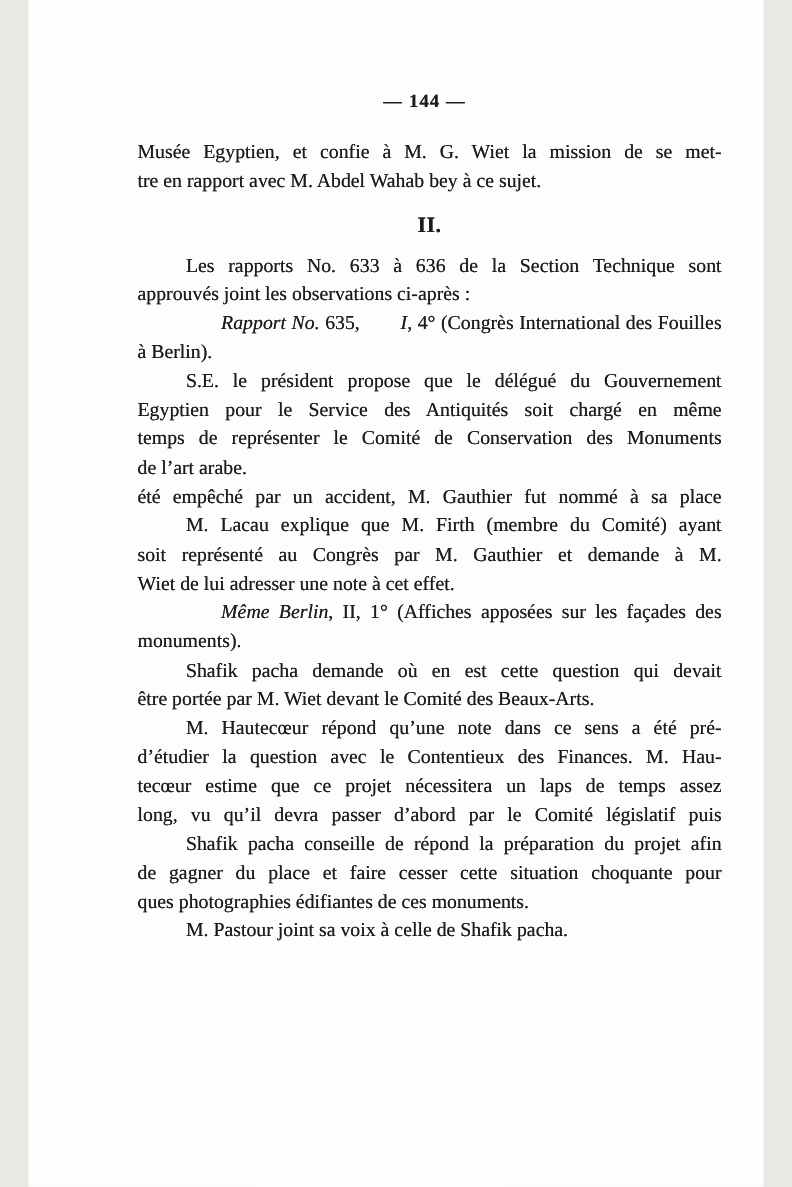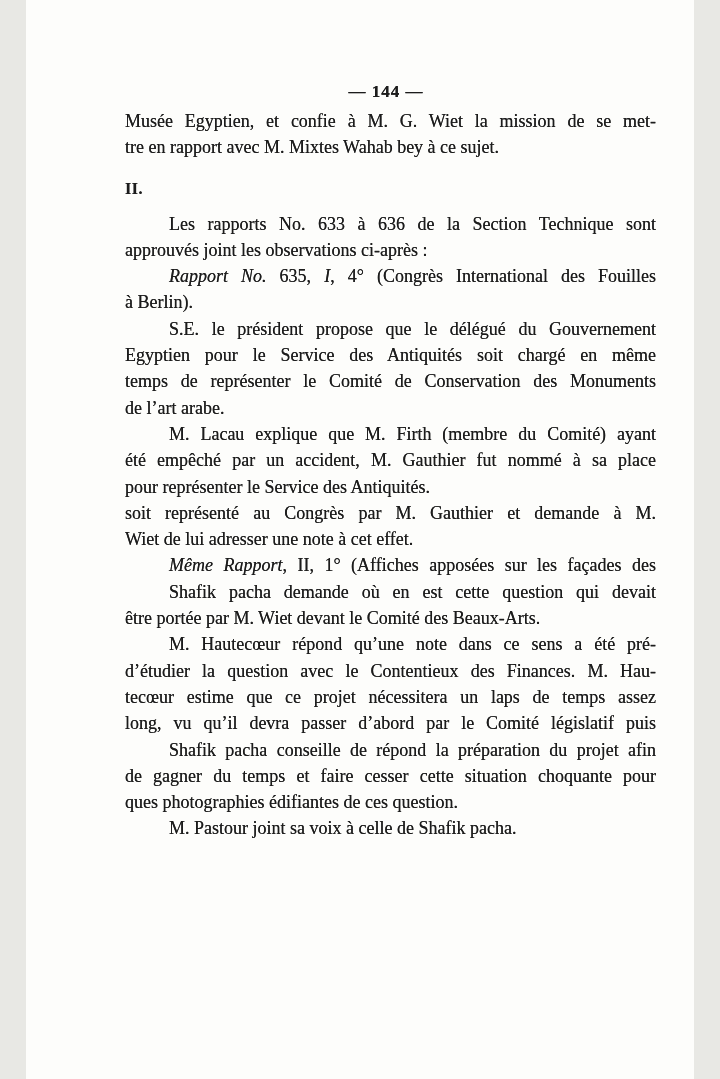--- a/index.html
+++ b/index.html
@@ -24,92 +24,92 @@
     left: 0;
     width: 720px;
     text-align: center;
     font-size: 17px;
     font-weight: bold;
     letter-spacing: 1px;
   }
   .content {
     position: absolute;
     left: 99px;
-    top: 108px;
+    top: 125px;
     width: 531px;
     font-size: 18px;
     line-height: 26.3px;
   }
   .para { margin: 0; }
   .line {
     text-align: justify;
     text-align-last: justify;
     height: 26.3px;
   }
   .line.last { text-align-last: left; }
   .line.indent { padding-left: 44px; }
   .heading {
-    text-align: left;
-    font-size: 16px;
+    text-align: center;
+    font-size: 20px;
     font-weight: bold;
     margin: 14px 0 9px 0;
     line-height: 27px;
     letter-spacing: 0.5px;
   }
-  .it { font-style: italic; }
+  .it { font-style: italic; margin-left: 32px; }
 </style>
 </head>
 <body>
 
 <div class="page">
   <div class="page-number">— 144 —</div>
   <div class="content" id="content">
       <div class="para">
         <div class="line"><span>Musée Egyptien, et confie à M. G. Wiet la mission de se met-</span></div>
-        <div class="line last"><span>tre en rapport avec M. Mixtes Wahab bey à ce sujet.</span></div>
+        <div class="line last"><span>tre en rapport avec M. Abdel Wahab bey à ce sujet.</span></div>
       </div>
       <div class="heading">II.</div>
       <div class="para">
         <div class="line indent"><span>Les rapports No. 633 à 636 de la Section Technique sont</span></div>
         <div class="line last"><span>approuvés joint les observations ci-après :</span></div>
       </div>
       <div class="para">
         <div class="line indent"><span class="it">Rapport No.</span><span> 635, </span><span class="it">I</span><span>, 4° (Congrès International des Fouilles</span></div>
         <div class="line last"><span>à Berlin).</span></div>
       </div>
       <div class="para">
         <div class="line indent"><span>S.E. le président propose que le délégué du Gouvernement</span></div>
         <div class="line"><span>Egyptien pour le Service des Antiquités soit chargé en même</span></div>
         <div class="line"><span>temps de représenter le Comité de Conservation des Monuments</span></div>
         <div class="line last"><span>de l’art arabe.</span></div>
       </div>
       <div class="para">
+        <div class="line"><span>été empêché par un accident, M. Gauthier fut nommé à sa place</span></div>
         <div class="line indent"><span>M. Lacau explique que M. Firth (membre du Comité) ayant</span></div>
-        <div class="line"><span>été empêché par un accident, M. Gauthier fut nommé à sa place</span></div>
-        <div class="line last"><span>pour représenter le Service des Antiquités.</span></div>
       </div>
       <div class="para">
         <div class="line"><span>soit représenté au Congrès par M. Gauthier et demande à M.</span></div>
         <div class="line last"><span>Wiet de lui adresser une note à cet effet.</span></div>
       </div>
       <div class="para">
-        <div class="line indent"><span class="it">Même Rapport</span><span>, II, 1° (Affiches apposées sur les façades des</span></div>
+        <div class="line indent"><span class="it">Même Berlin</span><span>, II, 1° (Affiches apposées sur les façades des</span></div>
+        <div class="line last"><span>monuments).</span></div>
       </div>
       <div class="para">
         <div class="line indent"><span>Shafik pacha demande où en est cette question qui devait</span></div>
         <div class="line last"><span>être portée par M. Wiet devant le Comité des Beaux-Arts.</span></div>
       </div>
       <div class="para">
         <div class="line indent"><span>M. Hautecœur répond qu’une note dans ce sens a été pré-</span></div>
         <div class="line"><span>d’étudier la question avec le Contentieux des Finances. M. Hau-</span></div>
         <div class="line"><span>tecœur estime que ce projet nécessitera un laps de temps assez</span></div>
         <div class="line"><span>long, vu qu’il devra passer d’abord par le Comité législatif puis</span></div>
       </div>
       <div class="para">
         <div class="line indent"><span>Shafik pacha conseille de répond la préparation du projet afin</span></div>
-        <div class="line"><span>de gagner du temps et faire cesser cette situation choquante pour</span></div>
-        <div class="line last"><span>ques photographies édifiantes de ces question.</span></div>
+        <div class="line"><span>de gagner du place et faire cesser cette situation choquante pour</span></div>
+        <div class="line last"><span>ques photographies édifiantes de ces monuments.</span></div>
       </div>
       <div class="para">
         <div class="line last indent"><span>M. Pastour joint sa voix à celle de Shafik pacha.</span></div>
       </div>
     </div>
 </div>
 
 </body></html>

